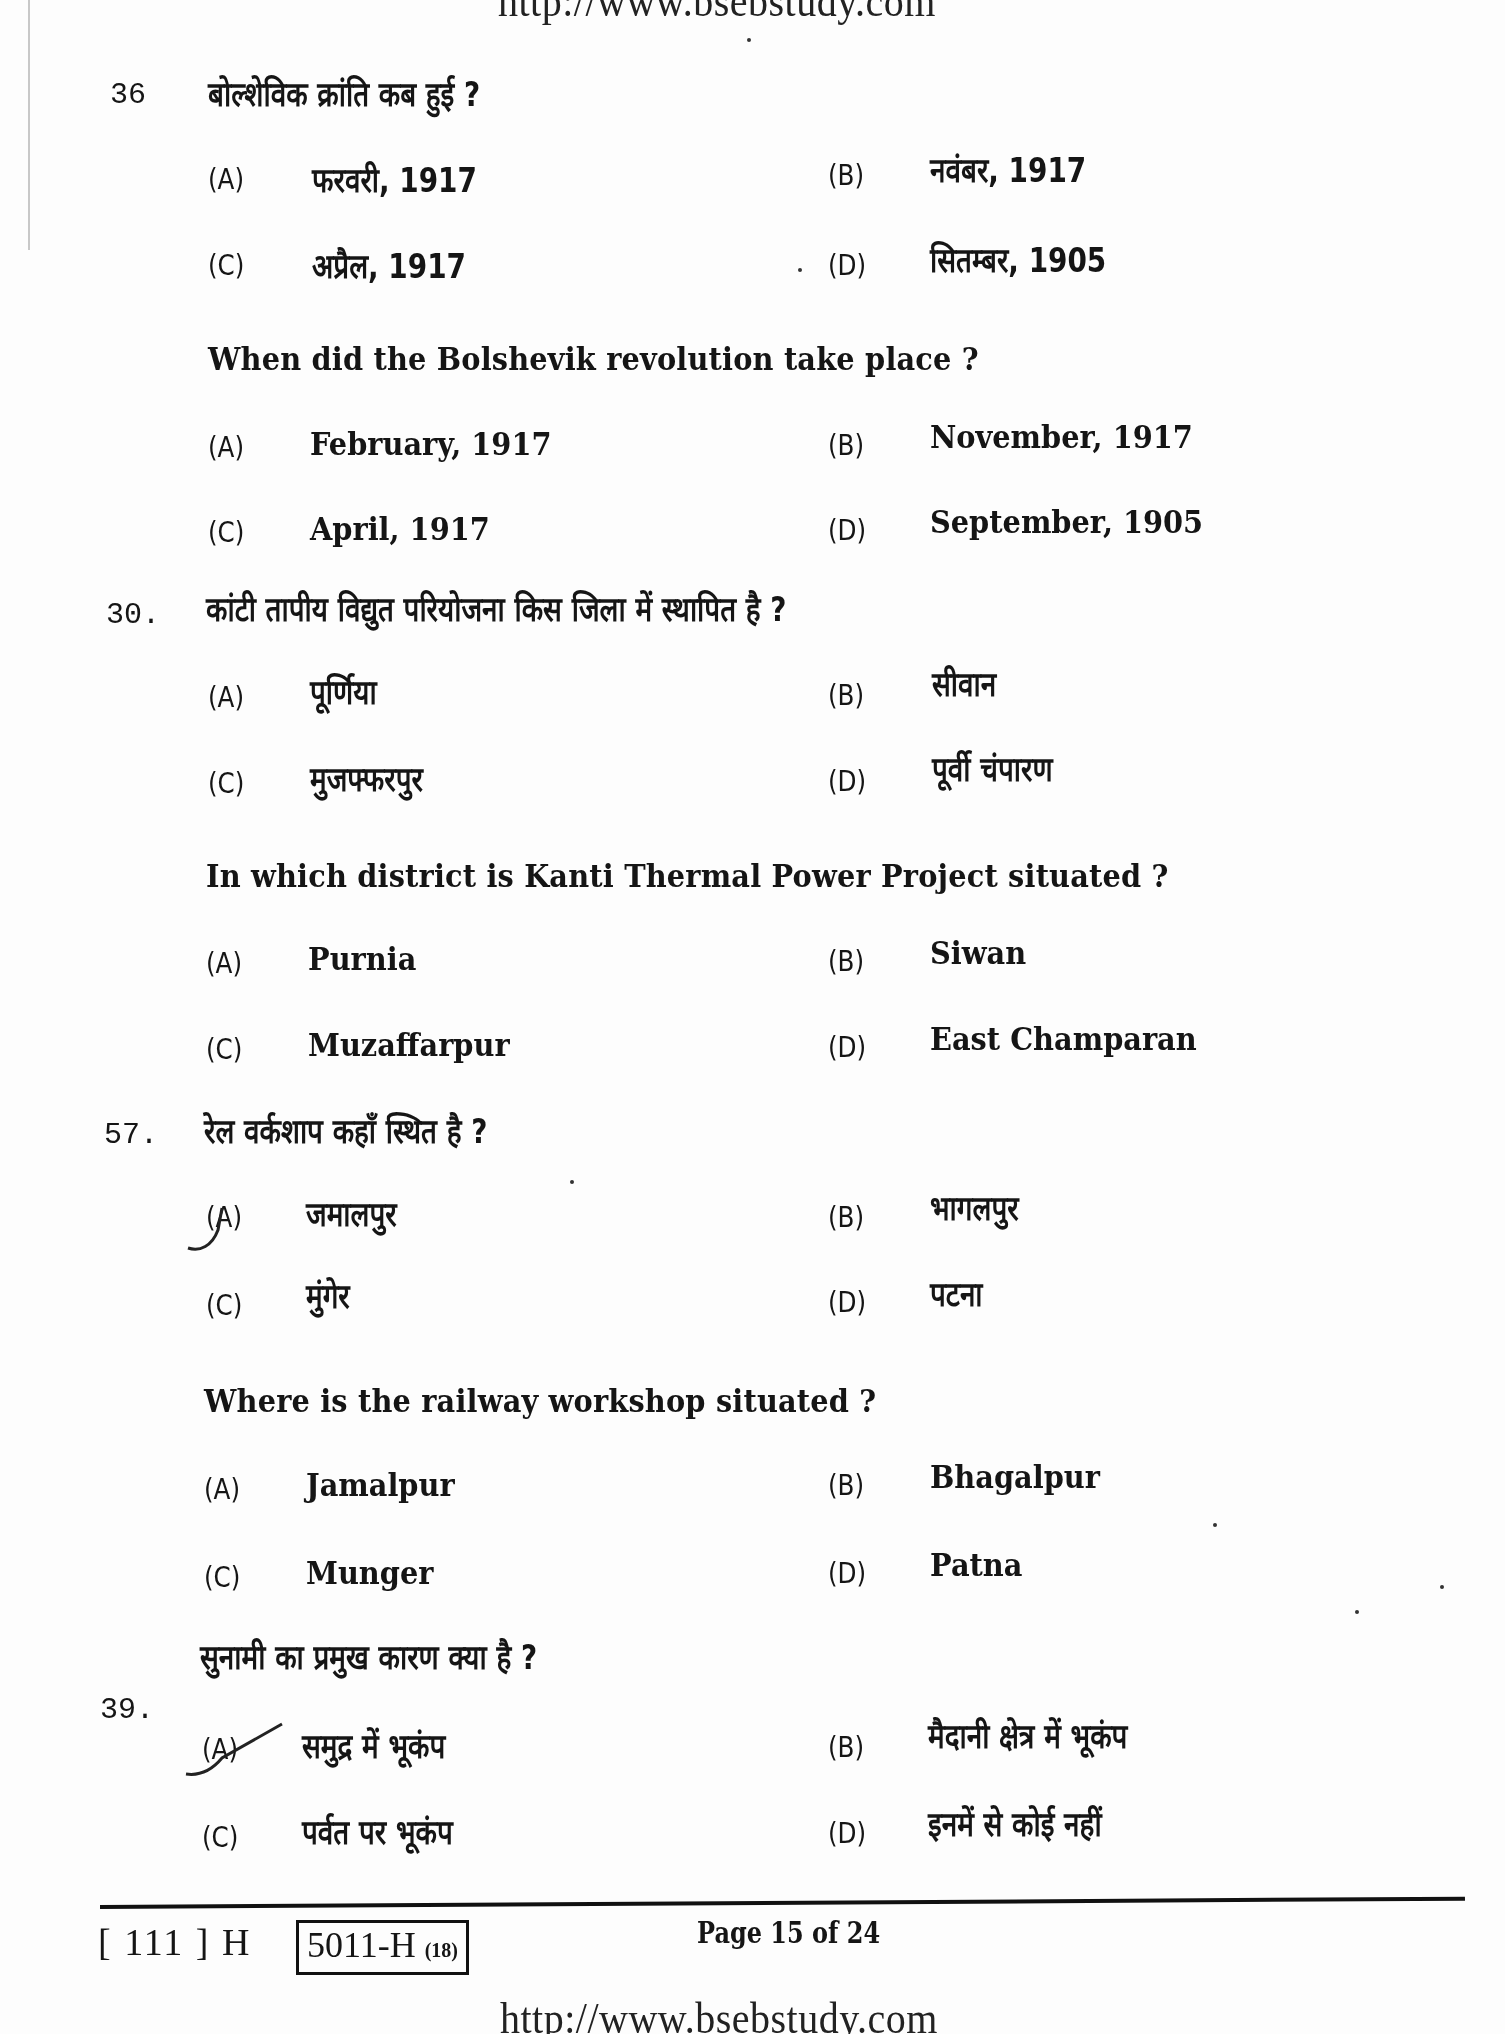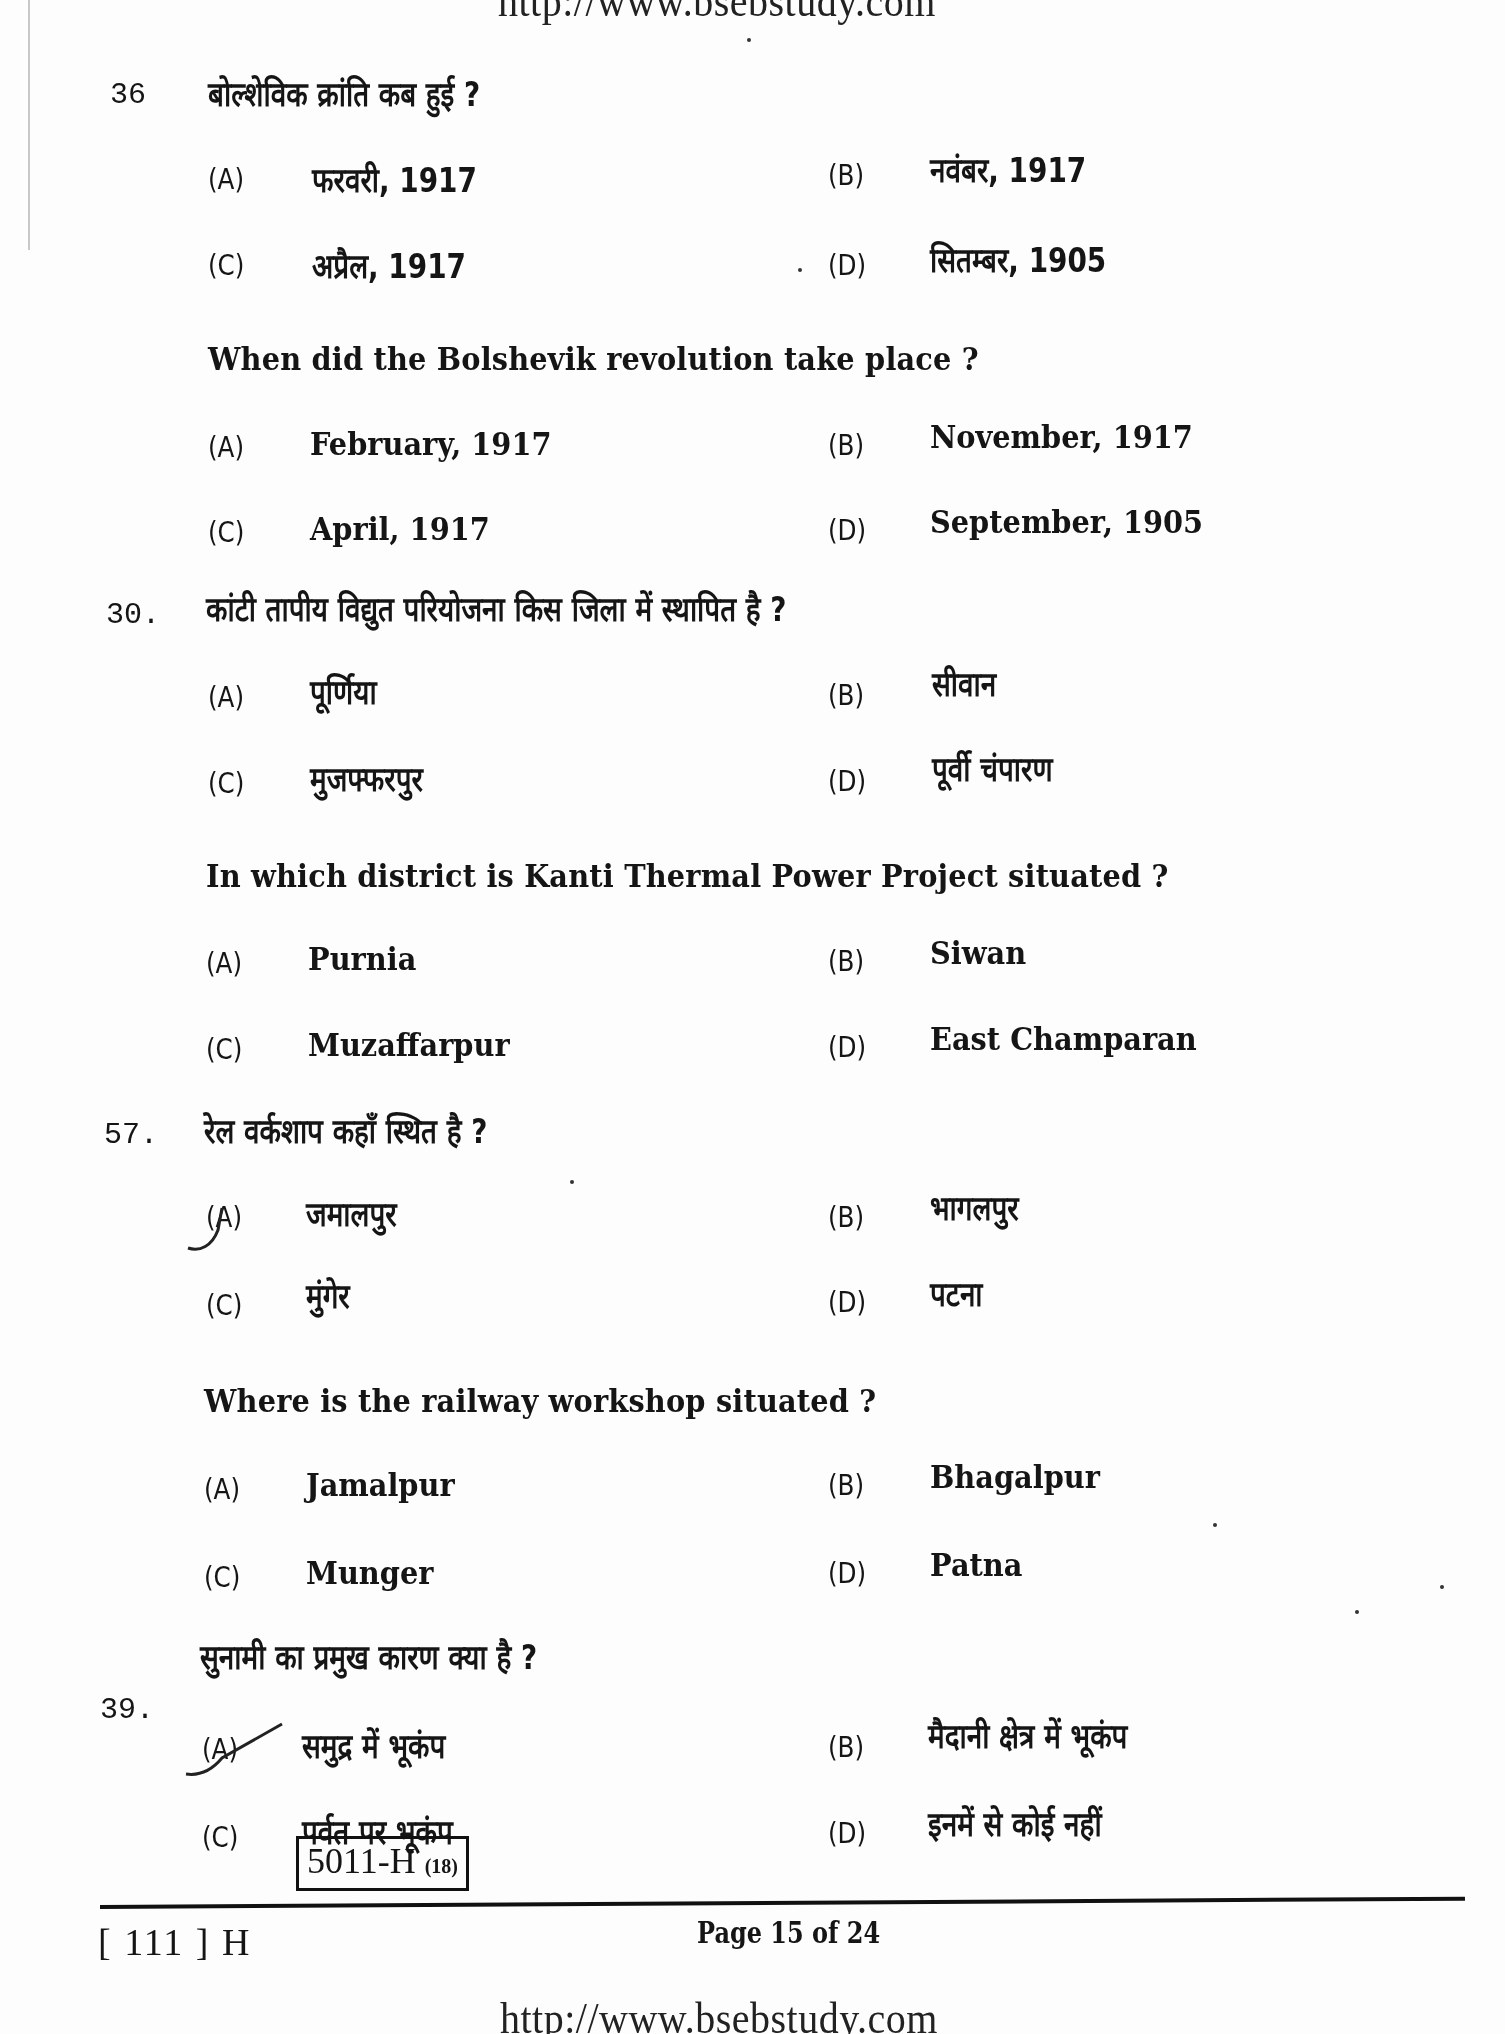--- a/index.html
+++ b/index.html
@@ -140,17 +140,17 @@
   <div class="abs lbl" style="left:828px; top:1816px;">(D)</div>
   <div class="abs opt-hi" style="left:928px; top:1800px;">इनमें से कोई नहीं</div>
 </div>
 
 <div class="dot" style="left:1355px; top:1610px;"></div>
 <div class="dot" style="left:1440px; top:1585px;"></div>
 <div class="dot" style="left:1213px; top:1523px;"></div>
 
 <div class="rule"></div>
 <div class="abs footer-left" style="left:98px; top:1920px;">[ 111 ] H</div>
-<div class="abs" style="left:296px; top:1836px;">
+<div class="abs" style="left:296px; top:1920px;">
   <span class="code-box"><span>5011-H</span> <small>(18)</small></span>
 </div>
 <div class="abs page-no" style="left:697px; top:1915px;">Page 15 of 24</div>
 <div class="abs url" style="left:500px; top:1995px;">http://www.bsebstudy.com</div>
 
 </body></html>

